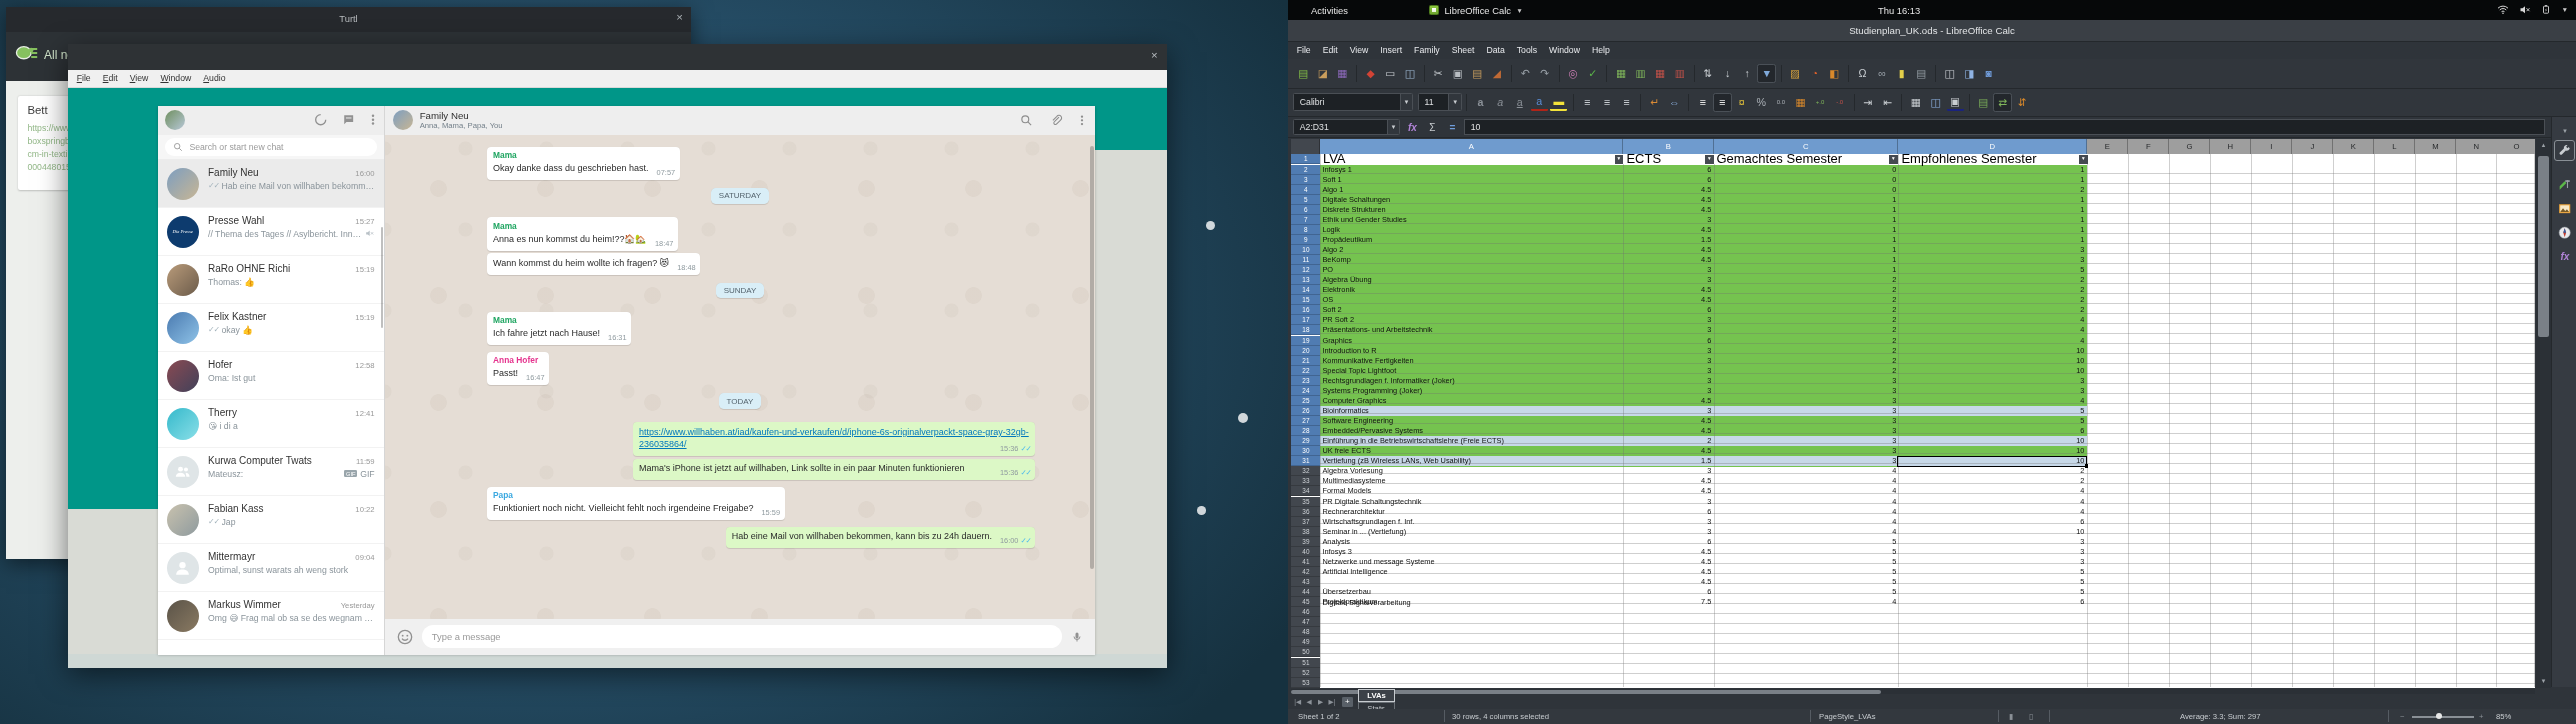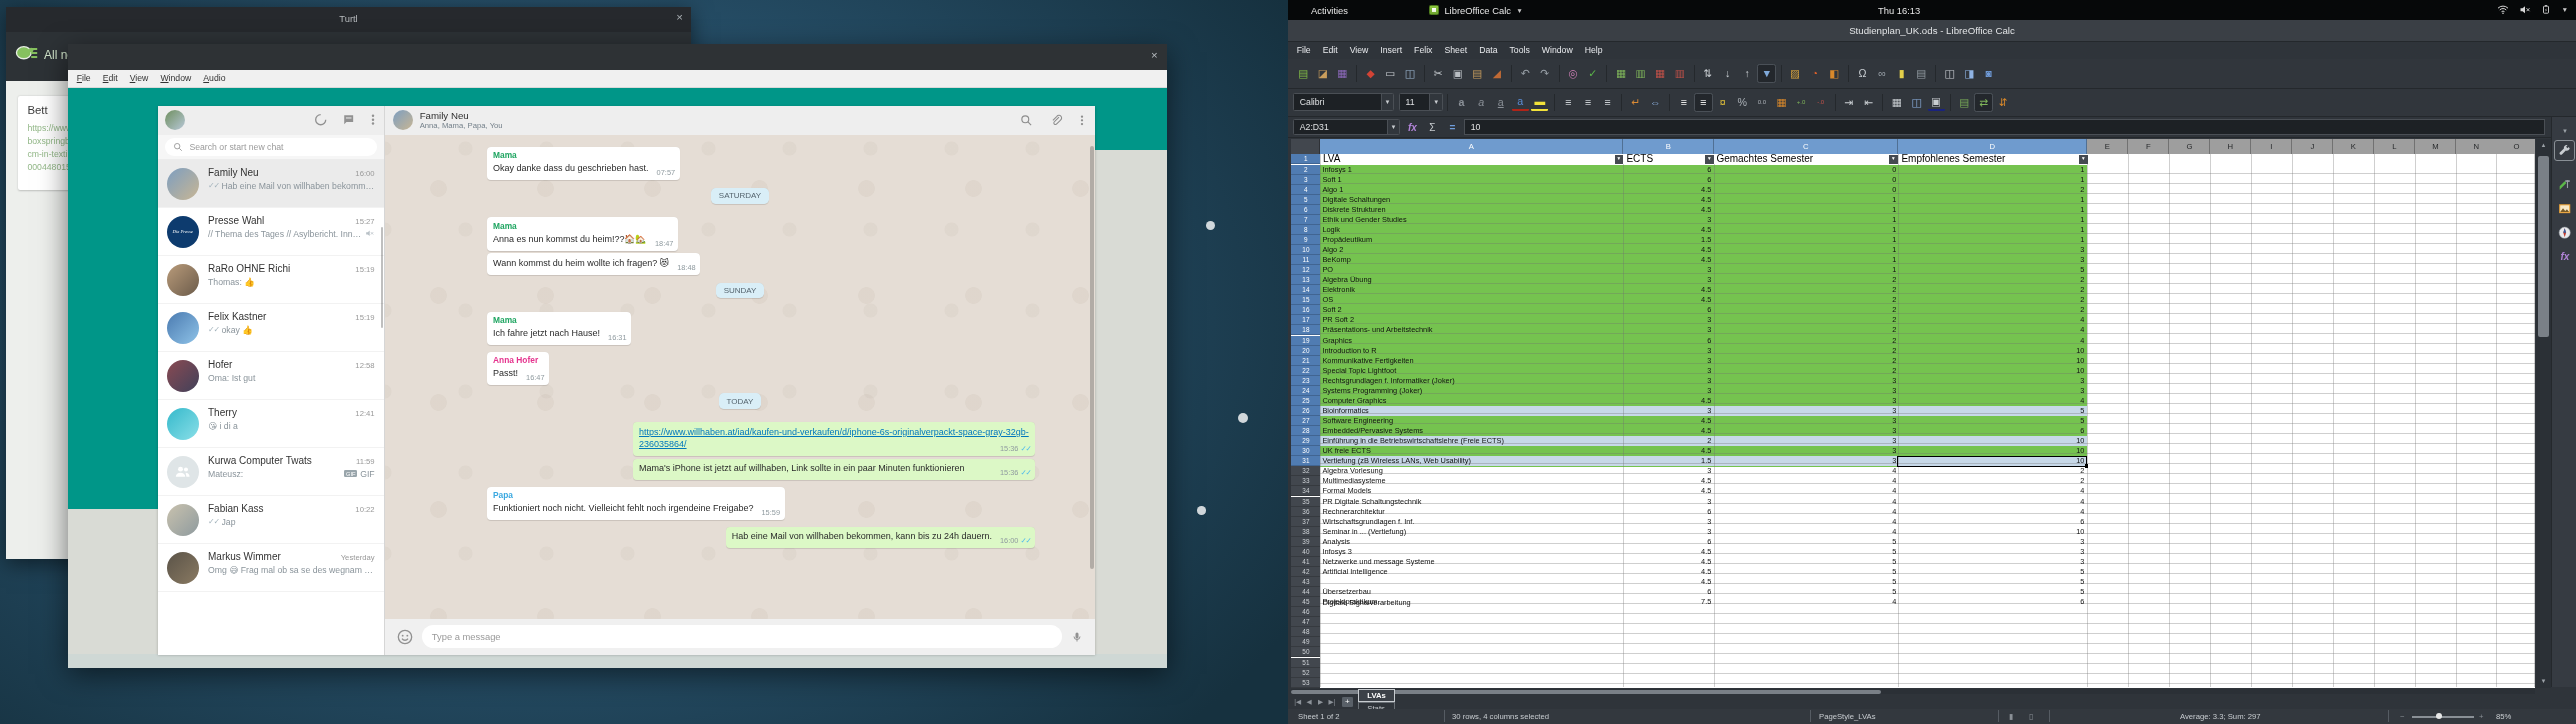--- a/index.html
+++ b/index.html
@@ -128,21 +128,21 @@
   .colhdr.sel { background:#6f9bce; color:#fff; }
   .rowhdr { position:absolute; left:0; width:29px; height:10px; font-size:6.4px; text-align:center; line-height:10px;
     border-bottom:0.7px solid rgba(0,0,0,.18); }
   .rowhdr.sel { background:#507cb2; color:#fff; }
   .rowhdr.nosel { background:#42474e; color:#cfd3d7; }
   .cell { position:absolute; height:10px; font-size:7.4px; color:#101010; line-height:10px; white-space:nowrap; overflow:hidden; }
   .cell.num { text-align:right; }
   .vline { position:absolute; width:0.7px; background:rgba(110,110,110,.33); }
   .hlines { position:absolute; background:repeating-linear-gradient(to bottom, transparent 0 9.4px, rgba(110,110,110,.33) 9.4px 10px); }
   .hdrcell { position:absolute; top:15.4px; height:10px; background:#fff; }
-  .hdrcell .lab { position:absolute; left:2px; top:0; font-size:10px; line-height:10px; color:#000; }
+  .hdrcell .lab { position:absolute; left:2px; top:0; font-size:13px; line-height:10px; color:#000; }
   .filterbtn { position:absolute; right:0.7px; top:0.7px; width:8.7px; height:8.7px; background:#454a51; color:#fff;
     font-size:4.7px; text-align:center; line-height:8.7px; }
   #activecell { position:absolute; border:1.3px solid #000; }
   #activecell:after { content:""; position:absolute; right:-2px; bottom:-2px; width:3.4px; height:3.4px; background:#000; }
 
   #c-vscroll { position:absolute; left:1248px; top:119px; width:14.8px; height:549px; background:#2b3036; }
   .vthumb { position:absolute; left:2px; top:17.4px; width:10.7px; height:181px; background:#7a8087; border-radius:2px; }
   .varrow { position:absolute; left:0; width:14.8px; height:13.4px; color:#9aa0a6; font-size:6px; text-align:center; line-height:13.4px; }
   #c-sidebar { position:absolute; left:1263px; top:97px; width:25.5px; height:570px; background:#363b42; border-left:0.7px solid #24282c; }
   .sb-icon { position:absolute; left:3.4px; width:19px; height:19px; display:flex; align-items:center; justify-content:center; border-radius:2px; }
@@ -331,20 +331,33 @@
                 <span>GIF</span>
               </div>
             </div>
             <div class="w-chat">
               <div class="w-chat-avatar" style="background: linear-gradient(135deg, rgb(201, 194, 174), rgb(142, 154, 158));"></div>
               <div class="w-chat-name">Fabian Kass</div>
               <div class="w-chat-time">10:22</div>
               <div class="w-chat-preview">
                 <span class="w-ticks">✓✓</span>
                 <span class="txt">Jap</span>
+              </div>
+            </div>
+            <div class="w-chat">
+              <div class="w-chat-avatar" style="background: rgb(223, 229, 231);">
+                <svg width="19" height="19" viewBox="0 0 24 24">
+                  <circle cx="12" cy="9" r="4" fill="#fff"></circle>
+                  <path d="M4 21c0-4.2 3.6-6.5 8-6.5s8 2.3 8 6.5z" fill="#fff"></path>
+                </svg>
+              </div>
+              <div class="w-chat-name">Mittermayr</div>
+              <div class="w-chat-time">09:04</div>
+              <div class="w-chat-preview">
+                <span class="txt">Optimal, sunst warats ah weng stork</span>
               </div>
             </div>
             <div class="w-chat">
               <div class="w-chat-avatar" style="background: linear-gradient(135deg, rgb(90, 83, 72), rgb(138, 122, 98));"></div>
               <div class="w-chat-name">Markus Wimmer</div>
               <div class="w-chat-time">Yesterday</div>
               <div class="w-chat-preview">
                 <span class="txt">Omg 😅 Frag mal ob sa se des wegnam wiwö lag...</span>
               </div>
             </div>
@@ -452,21 +465,21 @@
     </span>
   </div>
 
   <div id="calcwin">
     <div class="c-title">Studienplan_UK.ods - LibreOffice Calc</div>
     <div class="c-menu" id="c-menu">
         <span>File</span>
         <span>Edit</span>
         <span>View</span>
         <span>Insert</span>
-        <span>Felix</span>
+        <span>Family</span>
         <span>Sheet</span>
         <span>Data</span>
         <span>Tools</span>
         <span>Window</span>
         <span>Help</span>
       </div>
     <div class="c-toolbar" id="c-tb1">
         <div class="ticon" style="color: rgb(134, 194, 71);">▤</div>
         <div class="ticon" style="color: rgb(201, 157, 92);">◪</div>
         <div class="ticon" style="color: rgb(143, 107, 191);">▦</div>
@@ -503,21 +516,21 @@
         <div class="ticon" style="color: rgb(201, 206, 210);">Ω</div>
         <div class="ticon" style="color: rgb(152, 160, 167);">∞</div>
         <div class="ticon" style="color: rgb(227, 207, 74);">▮</div>
         <div class="ticon" style="color: rgb(152, 160, 167);">▤</div>
         <div class="tsep"></div>
         <div class="ticon" style="color: rgb(201, 206, 210);">◫</div>
         <div class="ticon" style="color: rgb(143, 179, 227);">◨</div>
         <div class="ticon" style="color: rgb(111, 155, 217);">◙</div>
       </div>
     <div class="c-toolbar" id="c-tb2">
-      <div class="combo" style="width:101px;">
+      <div class="combo" style="width:120px;">
         <span>Calibri</span>
         <span class="dd">▼</span>
       </div>
       <div style="width:4.7px;"></div>
       <div class="combo" style="width:44px;">
         <span>11</span>
         <span class="dd">▼</span>
       </div>
       <div class="tsep"></div>
     <div class="ticon" style="color: rgb(138, 144, 151); font-weight: bold;">a</div>

